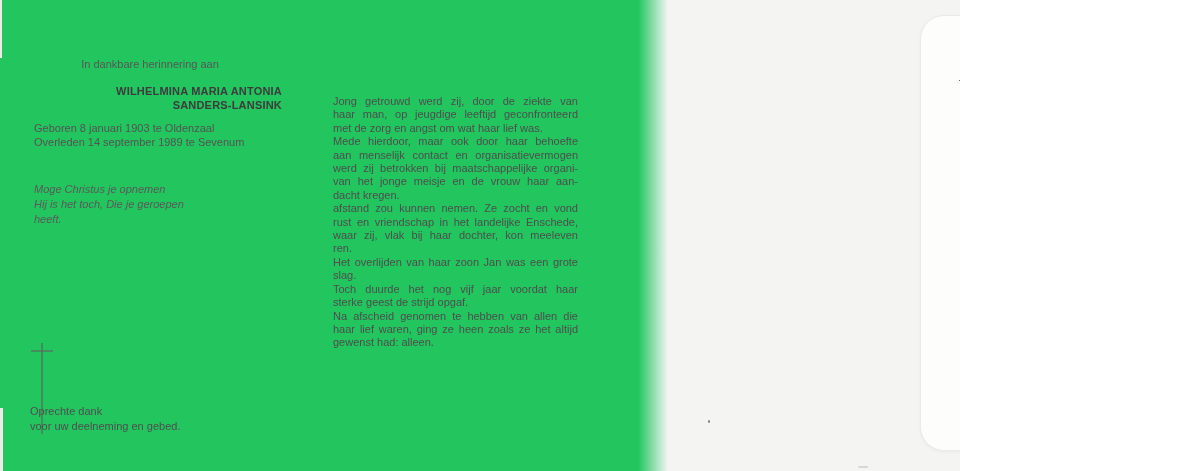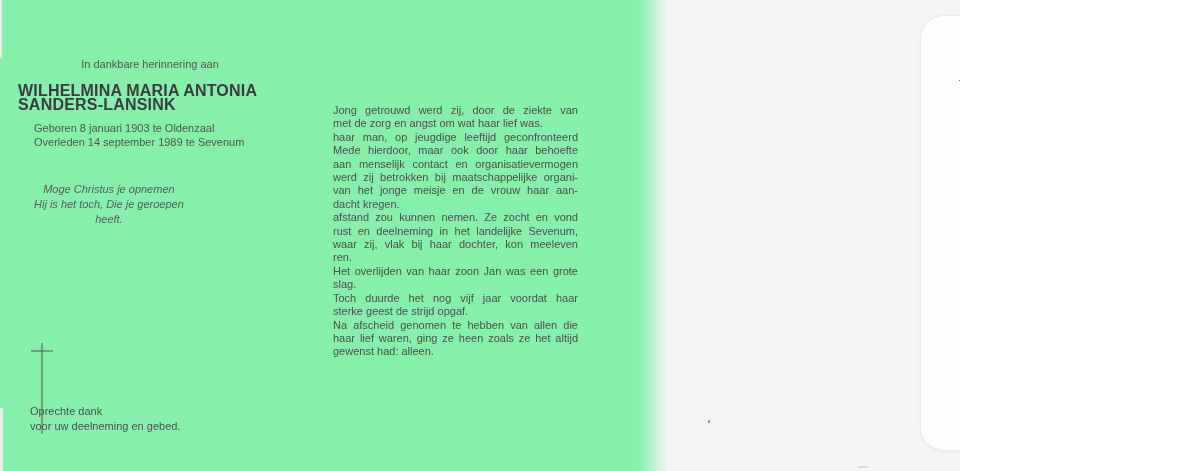--- a/index.html
+++ b/index.html
@@ -1,20 +1,20 @@
 <!DOCTYPE html>
 <html><head>
 <meta charset="utf-8">
 <style>
   html, body { margin: 0; padding: 0; background: #ffffff; }
   .scan {
     position: relative;
     width: 960px;
     height: 471px;
-    background: #86efac;
+    background: #22c55e;
     font-family: "Liberation Sans", "DejaVu Sans", sans-serif;
     color: #4e4e4e;
     overflow: hidden;
   }
   .right-zone {
     position: absolute; top: 0; right: 0;
     width: 322px; height: 471px;
     background: linear-gradient(90deg, rgba(244,244,242,0) 0px, #f4f4f2 30px);
   }
   .back-card {
@@ -24,37 +24,37 @@
     border: 1px solid #eaeae7;
     border-radius: 24px;
     box-shadow: 0 1px 3px rgba(120,120,110,0.07);
   }
   .intro {
     position: absolute; left: 30px; top: 58px; width: 240px;
     text-align: center; font-size: 11px; color: #575757;
   }
   .name-block {
     position: absolute; left: 18px; top: 84px; width: 264px;
-    text-align: left; font-size: 16px; font-weight: bold;
+    text-align: right; font-size: 11px; font-weight: bold;
     color: #3c3c3c; line-height: 14px; letter-spacing: 0.2px;
   }
   .dates {
     position: absolute; left: 34px; top: 122px;
     font-size: 11px; line-height: 13.5px; color: #545454;
   }
   .quote {
     position: absolute; left: 34px; top: 182px;
-    font-size: 11px; font-style: italic; line-height: 14.8px; color: #5a5a5a; text-align: center;
+    font-size: 11px; font-style: italic; line-height: 14.8px; color: #5a5a5a;
   }
   .thanks {
     position: absolute; left: 30px; top: 404px; width: 243px;
     font-size: 11px; line-height: 14.5px; color: #4f4f4f;
   }
   .bio {
-    position: absolute; left: 333px; top: 104px; width: 245px;
+    position: absolute; left: 333px; top: 95px; width: 245px;
     font-size: 11px; line-height: 13.4px; color: #4e4e4e;
   }
   .jline { text-align: justify; text-align-last: justify; white-space: nowrap; }
   .jlast { text-align-last: left; }
   svg.cross { position: absolute; }
   .speck { position: absolute; background: #7a7a7a; border-radius: 1px; }
   .edge-artifact { position: absolute; background: #ebebe9; }
 </style>
 </head>
 <body>
@@ -96,33 +96,33 @@
   </svg>
 
   <div class="thanks">
     <div>Oprechte dank</div>
     <div>voor uw deelneming en gebed.</div>
   </div>
 
   <div class="bio">
       <div>
         <div class="jline">Jong getrouwd werd zij, door de ziekte van</div>
+        <div class="jline">haar man, op jeugdige leeftijd geconfronteerd</div>
         <div class="jline jlast">met de zorg en angst om wat haar lief was.</div>
-        <div class="jline">haar man, op jeugdige leeftijd geconfronteerd</div>
       </div>
       <div>
         <div class="jline">Mede hierdoor, maar ook door haar behoefte</div>
         <div class="jline">aan menselijk contact en organisatievermogen</div>
         <div class="jline">werd zij betrokken bij maatschappelijke organi-</div>
         <div class="jline">van het jonge meisje en de vrouw haar aan-</div>
         <div class="jline jlast">dacht kregen.</div>
       </div>
       <div>
         <div class="jline">afstand zou kunnen nemen. Ze zocht en vond</div>
-        <div class="jline">rust en deelneming in het landelijke Sevenum,</div>
+        <div class="jline">rust en vriendschap in het landelijke Enschede,</div>
         <div class="jline">waar zij, vlak bij haar dochter, kon meeleven</div>
         <div class="jline jlast">ren.</div>
       </div>
       <div>
         <div class="jline">Het overlijden van haar zoon Jan was een grote</div>
         <div class="jline jlast">slag.</div>
       </div>
       <div>
         <div class="jline">Toch duurde het nog vijf jaar voordat haar</div>
         <div class="jline jlast">sterke geest de strijd opgaf.</div>

